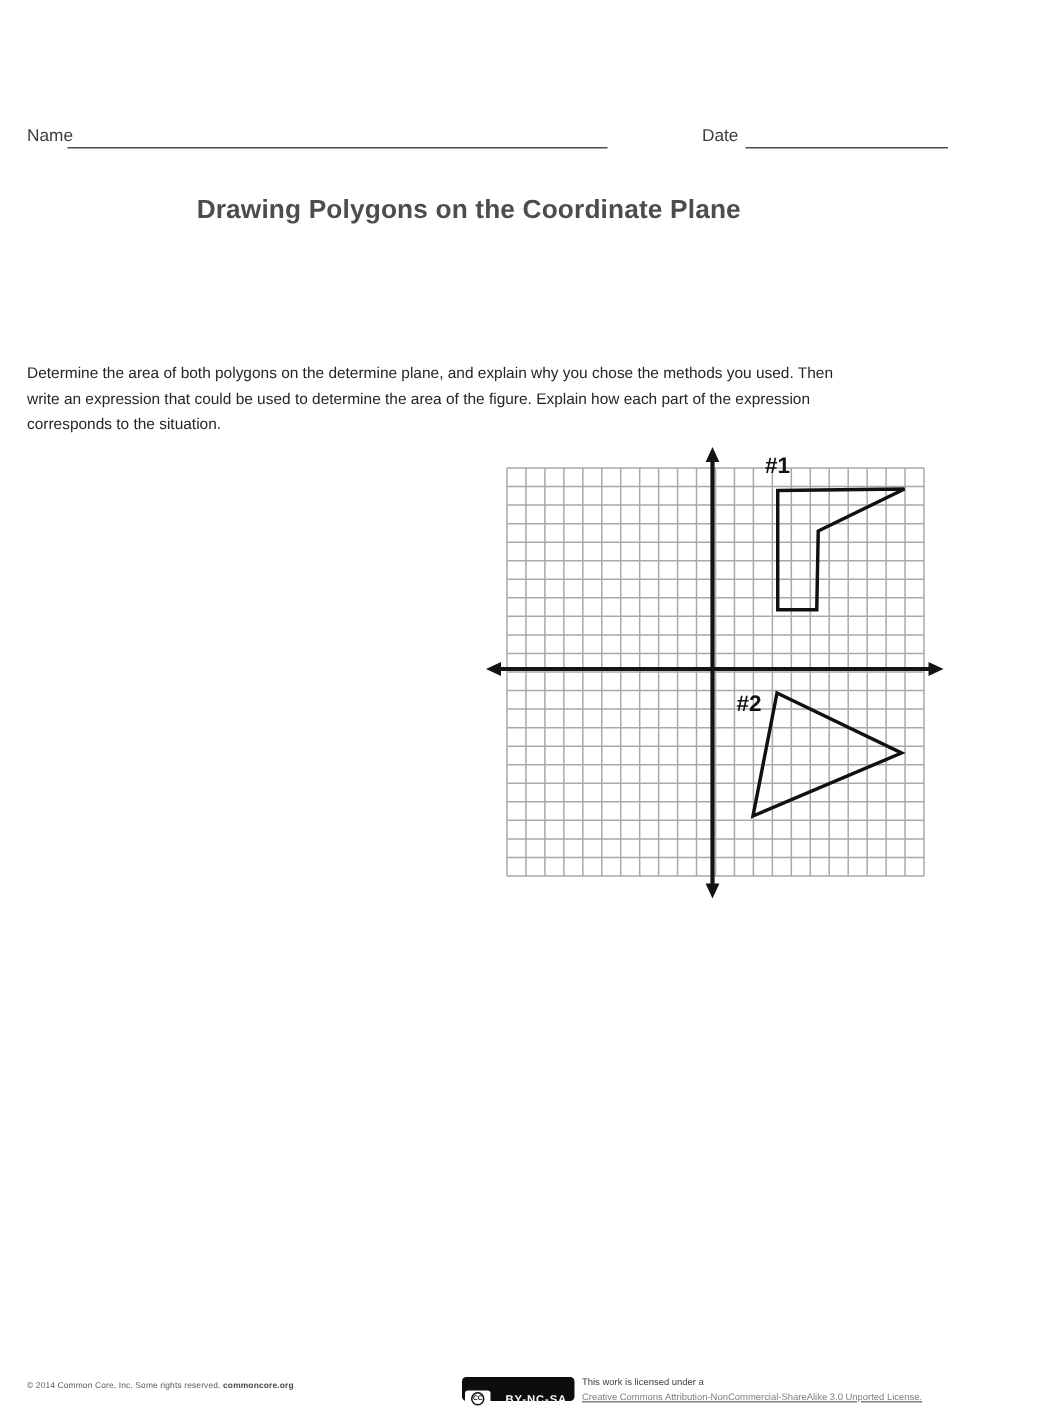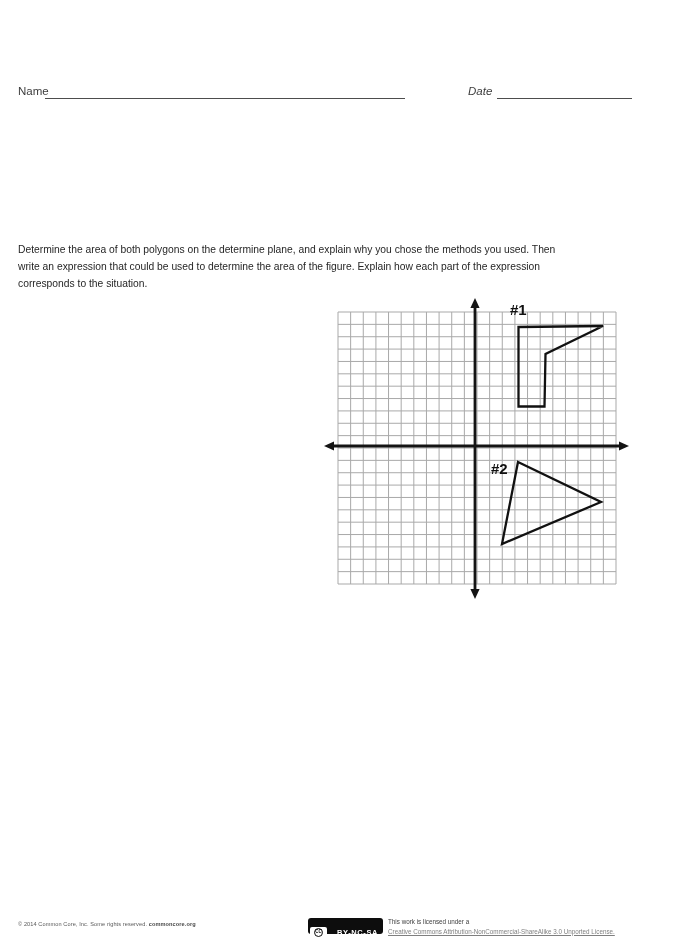--- a/index.html
+++ b/index.html
@@ -116,23 +116,24 @@
   }
 </style>
 </head>
 <body>
 
 <div class="page">
 
   <span class="abs field-label" style="left:18px; top:85px;">Name</span>
   <div class="abs field-line" style="left:45px; top:85px; width:360px;"></div>
 
-  <span class="abs field-label" style="left:468px; top:85px;font-style:italic;">Date</span>
+  <span class="abs field-label" style="left:468px; top:85px;">Date</span>
   <div class="abs field-line" style="left:497px; top:85px; width:135px;"></div>
 
+  <div class="abs title">Drawing Polygons on the Coordinate Plane</div>
 
   <div class="abs instructions">Determine the area of both polygons on the determine plane, and explain why you chose the methods you used.  Then
 write an expression that could be used to determine the area of the figure.  Explain how each part of the expression
 corresponds to the situation.</div>
 
   <svg class="abs figure-svg" viewBox="295 285 350 330">
       <line x1="338" y1="312" x2="338" y2="584" stroke="#a9a9a9" stroke-width="1"></line>
       <line x1="350.6363636363636" y1="312" x2="350.6363636363636" y2="584" stroke="#a9a9a9" stroke-width="1"></line>
       <line x1="363.27272727272725" y1="312" x2="363.27272727272725" y2="584" stroke="#a9a9a9" stroke-width="1"></line>
       <line x1="375.9090909090909" y1="312" x2="375.9090909090909" y2="584" stroke="#a9a9a9" stroke-width="1"></line>

